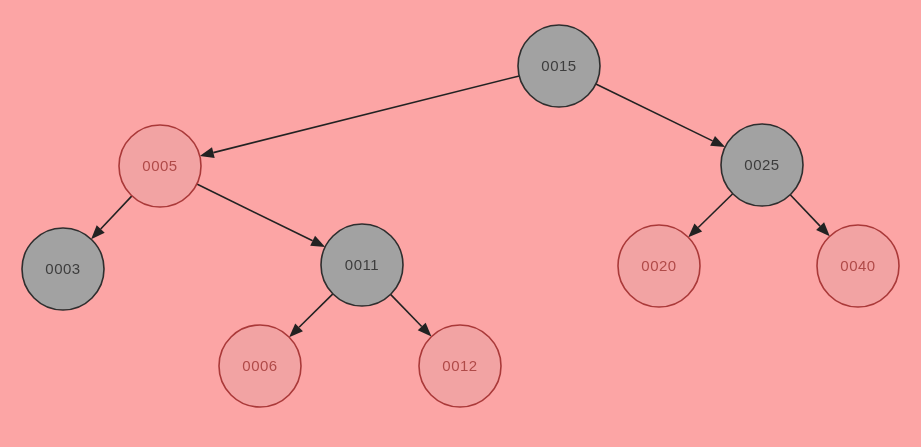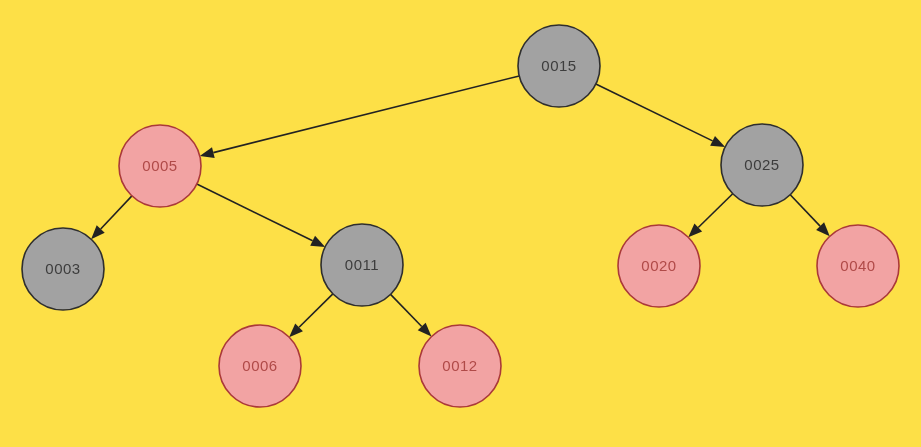--- a/index.html
+++ b/index.html
@@ -5,21 +5,21 @@
   html, body {
     margin: 0;
     padding: 0;
     background: #ffffff;
     font-family: "Liberation Sans", sans-serif;
   }
   .canvas-wrap {
     position: relative;
     width: 921px;
     height: 447px;
-    background: #fde047;
+    background: #fca5a5;
     overflow: hidden;
   }
   svg text {
     font-family: "Liberation Sans", sans-serif;
     font-size: 15px;
     letter-spacing: 0.5px;
     text-anchor: middle;
     dominant-baseline: middle;
     user-select: none;
   }

